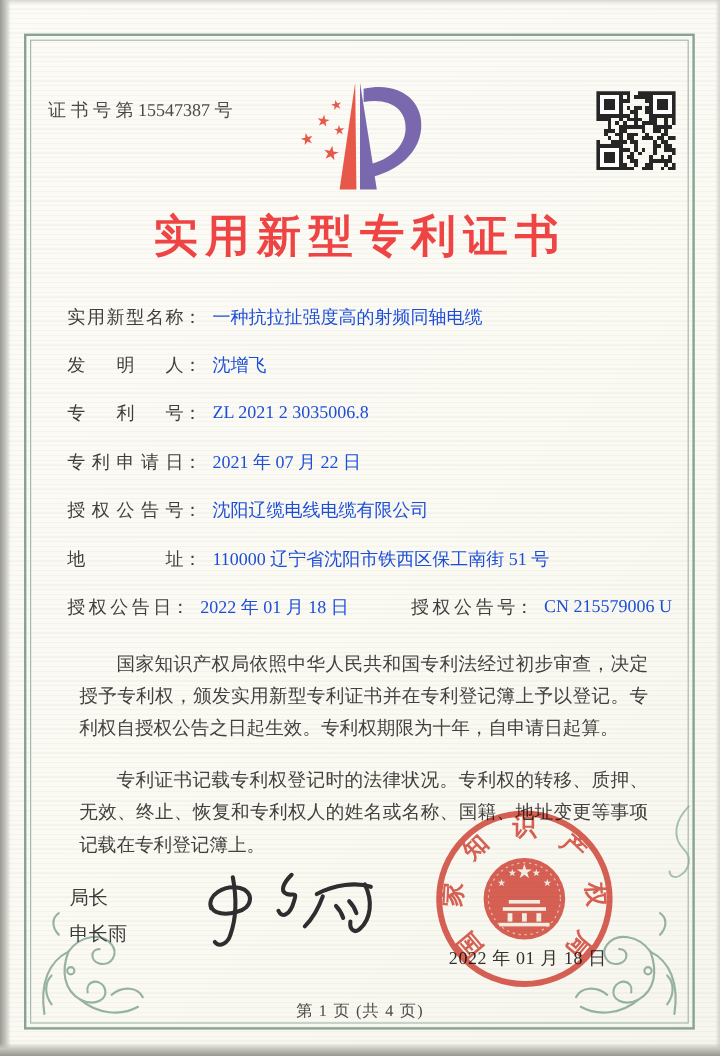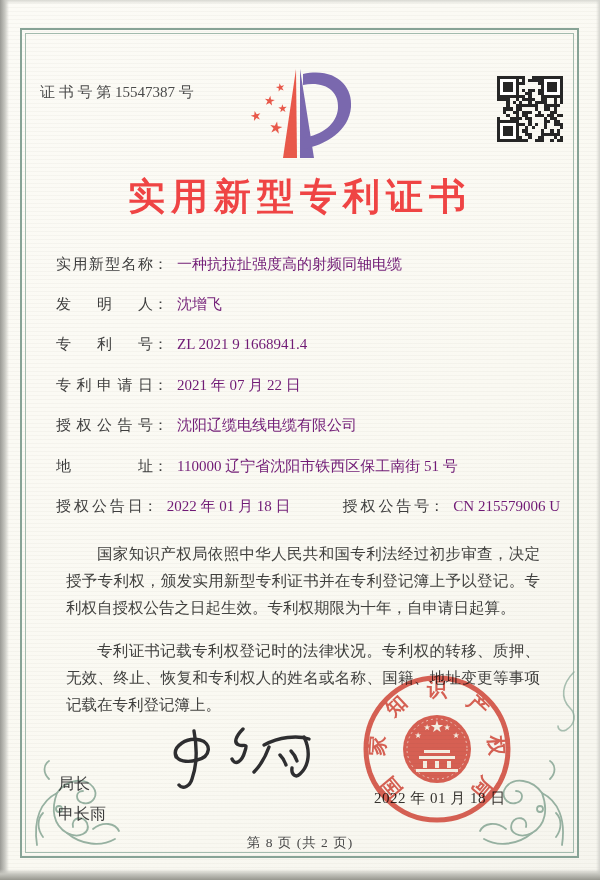--- a/index.html
+++ b/index.html
@@ -38,28 +38,28 @@
   .qr{position:absolute;left:497px;top:76px;width:66px;height:66px;z-index:5;}
   .qr svg{width:66px;height:66px;shape-rendering:crispEdges;}
 
   .title{position:absolute;left:0;right:0;top:172px;text-align:center;z-index:5;
     font-size:37px;font-weight:700;letter-spacing:6px;color:#ef4444;}
 
   .fields{position:absolute;left:56px;top:244px;right:40px;z-index:5;}
   .frow{height:40.4px;display:flex;align-items:center;font-size:15px;white-space:nowrap;}
   .flabel{display:inline-block;width:97px;text-align:justify;text-align-last:justify;color:#3e3e3e;}
   .fcolon{display:inline-block;color:#3e3e3e;}
-  .fvalue{margin-left:9px;color:#701a75;}
+  .fvalue{margin-left:9px;color:#1d4ed8;}
   .g2{margin-left:52px;}
 
   .bodytext{position:absolute;left:50px;top:524px;width:506px;z-index:5;
     font-size:15.5px;line-height:27px;text-align:justify;color:#41413f;}
   .bodytext p{margin:16px;text-indent:2em;}
 
-  .signoff{position:absolute;left:58px;top:734px;z-index:5;font-size:16px;line-height:30px;margin-top:35px;}
+  .signoff{position:absolute;left:58px;top:734px;z-index:5;font-size:16px;line-height:30px;}
   .signature{position:absolute;left:150px;top:713px;z-index:6;}
 
   .seal-date{position:absolute;left:374px;top:789px;z-index:5;font-size:15px;
     letter-spacing:.5px;color:#35322e;}
   .seal{position:absolute;left:350px;top:662px;width:174px;height:174px;z-index:7;
     opacity:.85;mix-blend-mode:multiply;}
   .seal-char{font-size:20px;font-weight:700;fill:#d6473a;
     font-family:"Liberation Serif","DejaVu Serif",serif;}
 
   .footer{position:absolute;left:0;right:0;top:834px;text-align:center;z-index:5;
@@ -283,21 +283,21 @@
       <span class="fvalue">一种抗拉扯强度高的射频同轴电缆</span>
   </div>
   <div class="frow">
     <span class="flabel">发明人</span>
       <span class="fcolon">：</span>
       <span class="fvalue">沈增飞</span>
   </div>
   <div class="frow">
     <span class="flabel">专利号</span>
       <span class="fcolon">：</span>
-      <span class="fvalue">ZL 2021 9 1668941.4</span>
+      <span class="fvalue">ZL 2021 2 3035006.8</span>
   </div>
   <div class="frow">
     <span class="flabel">专利申请日</span>
       <span class="fcolon">：</span>
       <span class="fvalue">2021 年 07 月 22 日</span>
   </div>
   <div class="frow">
     <span class="flabel">授权公告号</span>
       <span class="fcolon">：</span>
       <span class="fvalue">沈阳辽缆电线电缆有限公司</span>
@@ -367,18 +367,18 @@
       <rect x="74" y="88" width="26" height="3"></rect>
       <rect x="69" y="94" width="36" height="3"></rect>
       <rect x="73" y="99" width="4" height="7"></rect>
       <rect x="85" y="99" width="4" height="7"></rect>
       <rect x="97" y="99" width="4" height="7"></rect>
       <rect x="66" y="107" width="42" height="3"></rect>
     </g>
   </g>
 </svg>
 
-<div class="footer">第 8 页 (共 2 页)</div>
+<div class="footer">第 1 页 (共 4 页)</div>
 
 <div class="edge-top"></div>
 <div class="edge-right"></div>
 <div class="edge-left"></div>
 <div class="edge-bottom"></div>
 
 </body></html>

